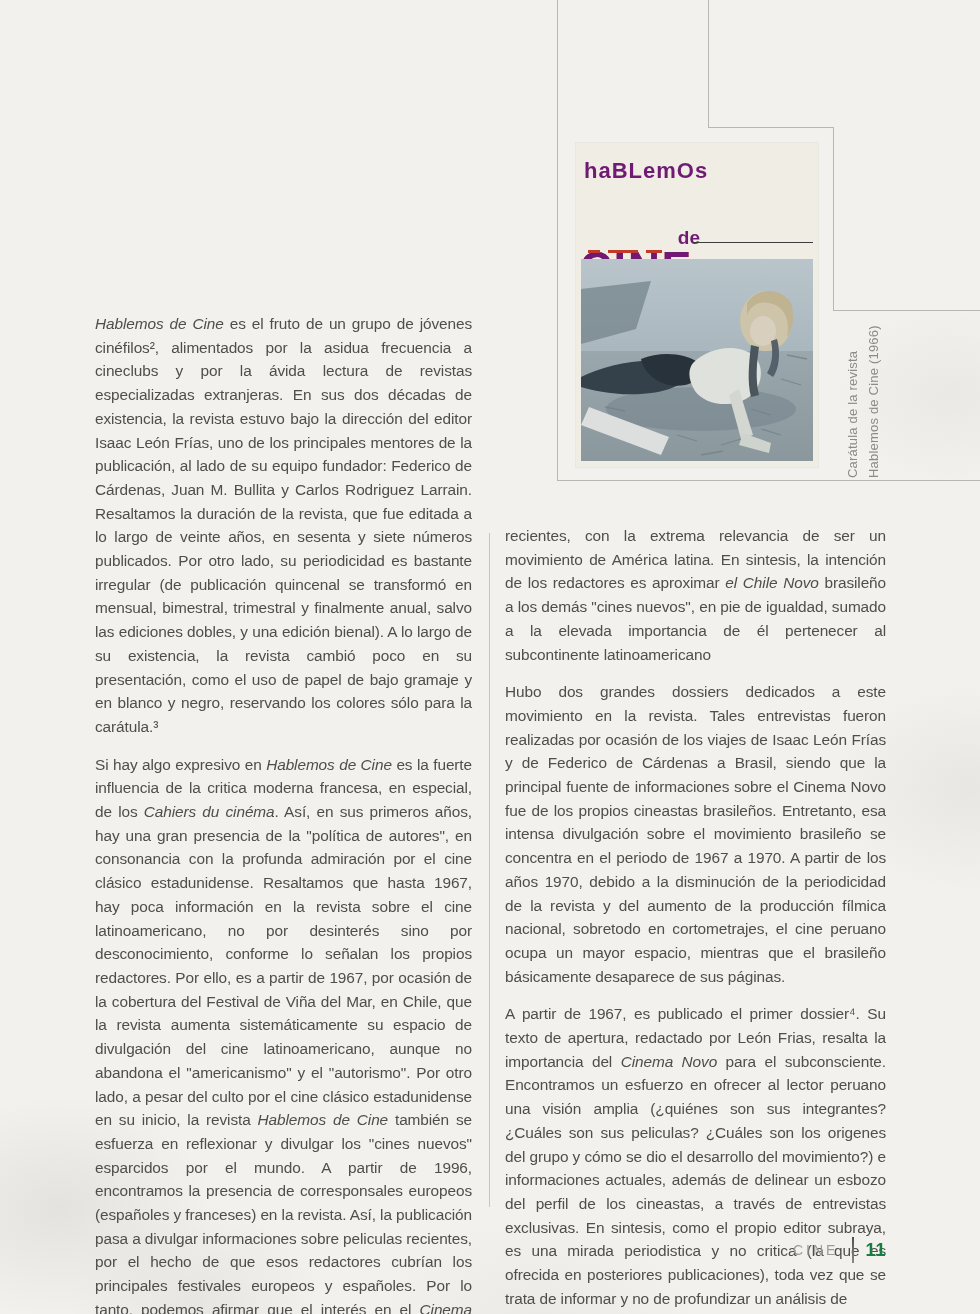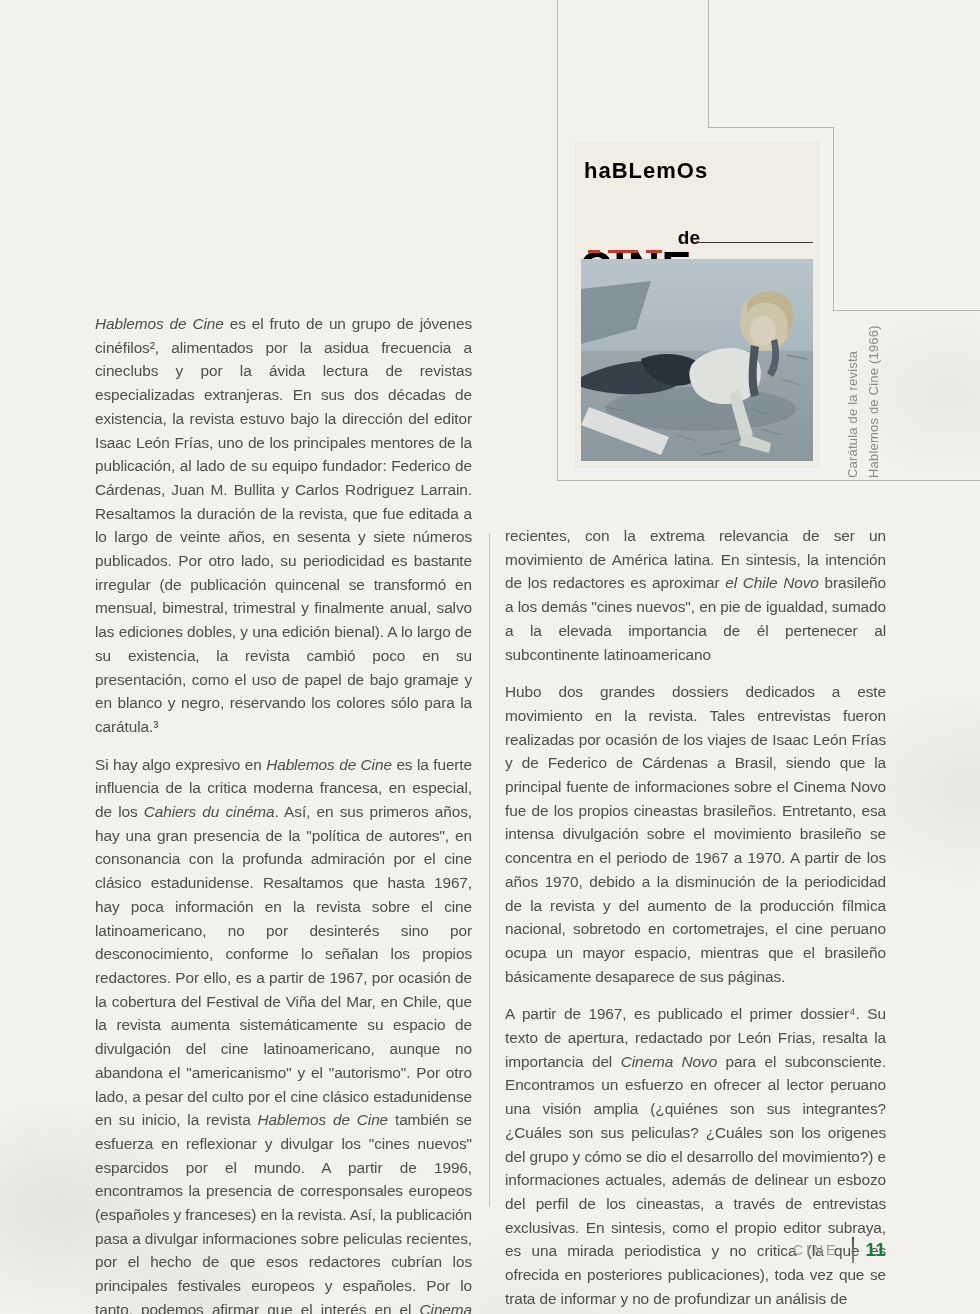--- a/index.html
+++ b/index.html
@@ -17,21 +17,21 @@
       radial-gradient(170px 130px at 97% 30%, rgba(190,188,182,.16), rgba(190,188,182,0) 70%),
       radial-gradient(240px 160px at 55% 101%, rgba(190,188,182,.14), rgba(190,188,182,0) 70%);
   }
   .hline,.vline{position:absolute;background:#b9b7b3;}
   .hline{height:1px;}
   .vline{width:1px;}
 
   
   .cover{position:absolute;left:576px;top:143px;width:242px;height:324px;
     background:#f0ede4;box-shadow:0 0 0 1px rgba(0,0,0,0.04);}
-  .mast-left{position:absolute;left:8px;top:18px;width:122px;text-align:right;color:#000000;}
+  .mast-left{position:absolute;left:8px;top:18px;width:122px;text-align:right;color:#701a75;}
   .mast-w1{font-size:22px;font-weight:bold;letter-spacing:1px;line-height:20px;}
   .mast-w2{font-size:19px;font-weight:bold;line-height:18px;padding-right:6px;margin-top:48px;}
   .mast-w3{font-size:44px;font-weight:800;letter-spacing:2px;line-height:42px;margin-left:-4px;text-align:left;
     text-shadow:0 0 0 #c23a28;}
   .mast-right{position:absolute;left:134px;top:24px;width:102px;color:#1d1d1b;
     font-size:10.5px;font-weight:bold;letter-spacing:1.6px;line-height:15px;}
   .mast-right .gap{height:7px;}
   .mast-right .ralign{text-align:right;}
   .mast-rule{position:absolute;left:118px;top:99px;width:119px;height:1px;background:#3c3c3a;}
   .issue-marks{position:absolute;left:12px;top:107px;height:4px;width:120px;}

